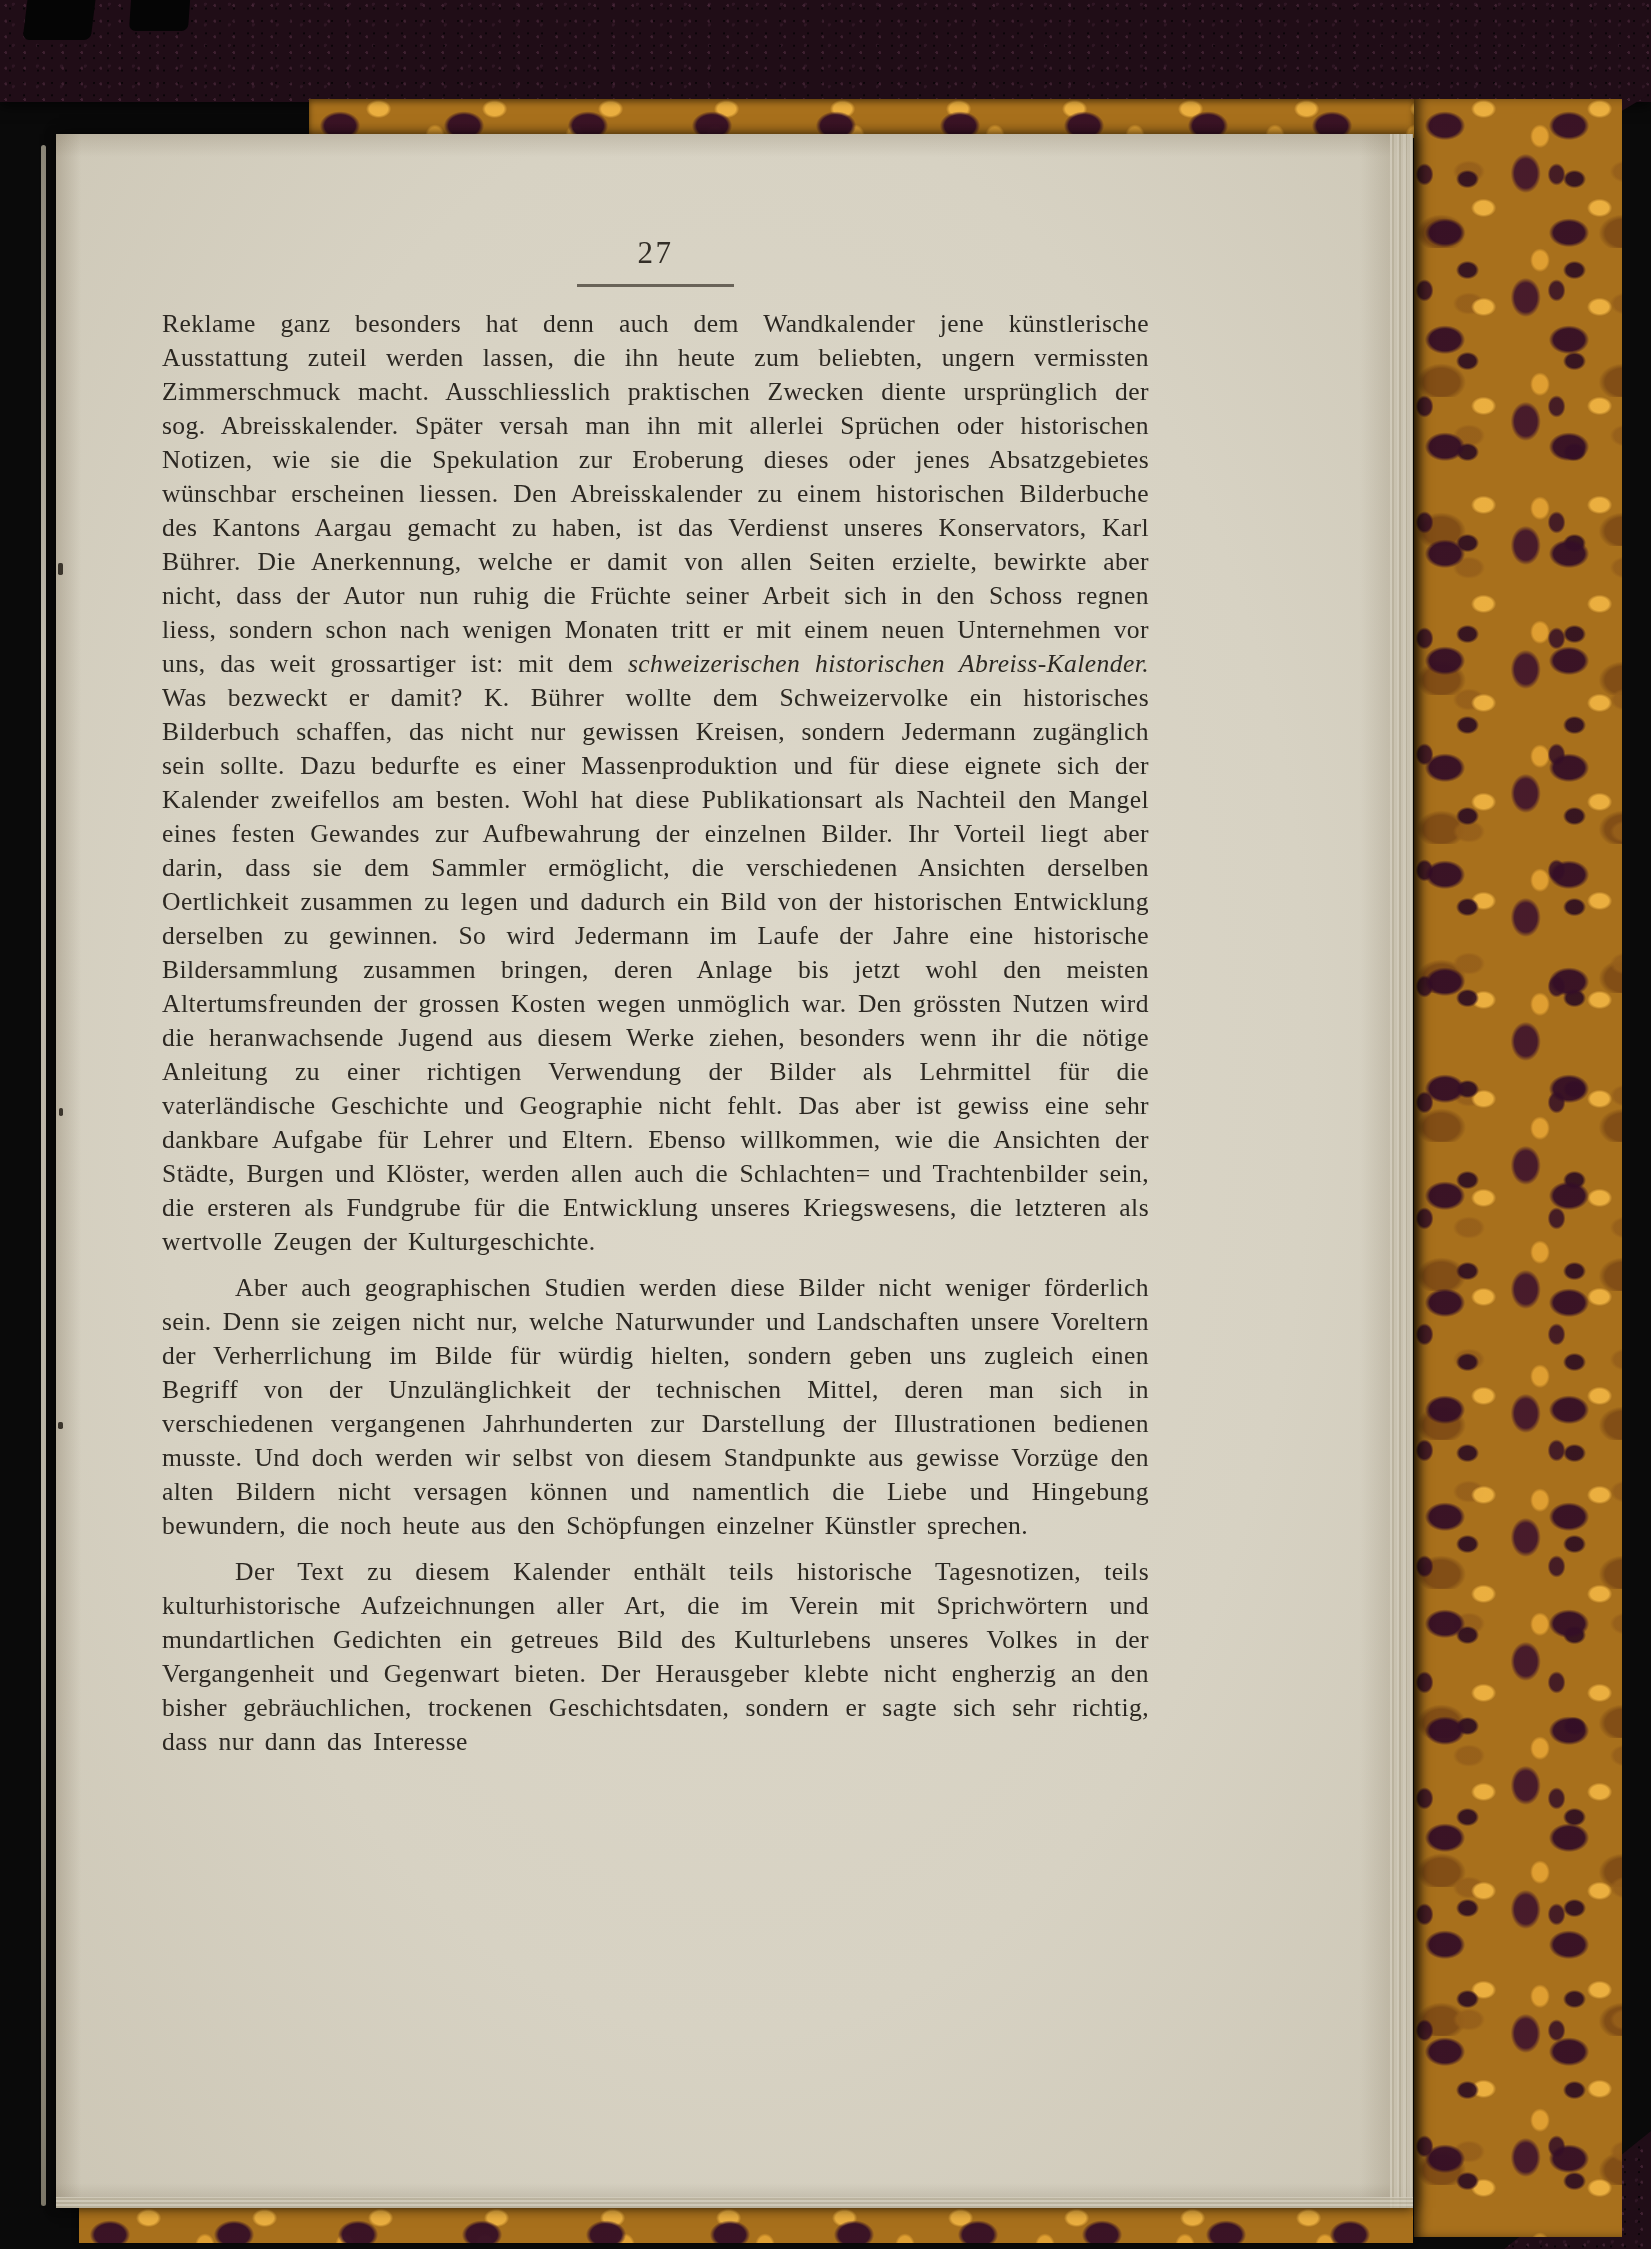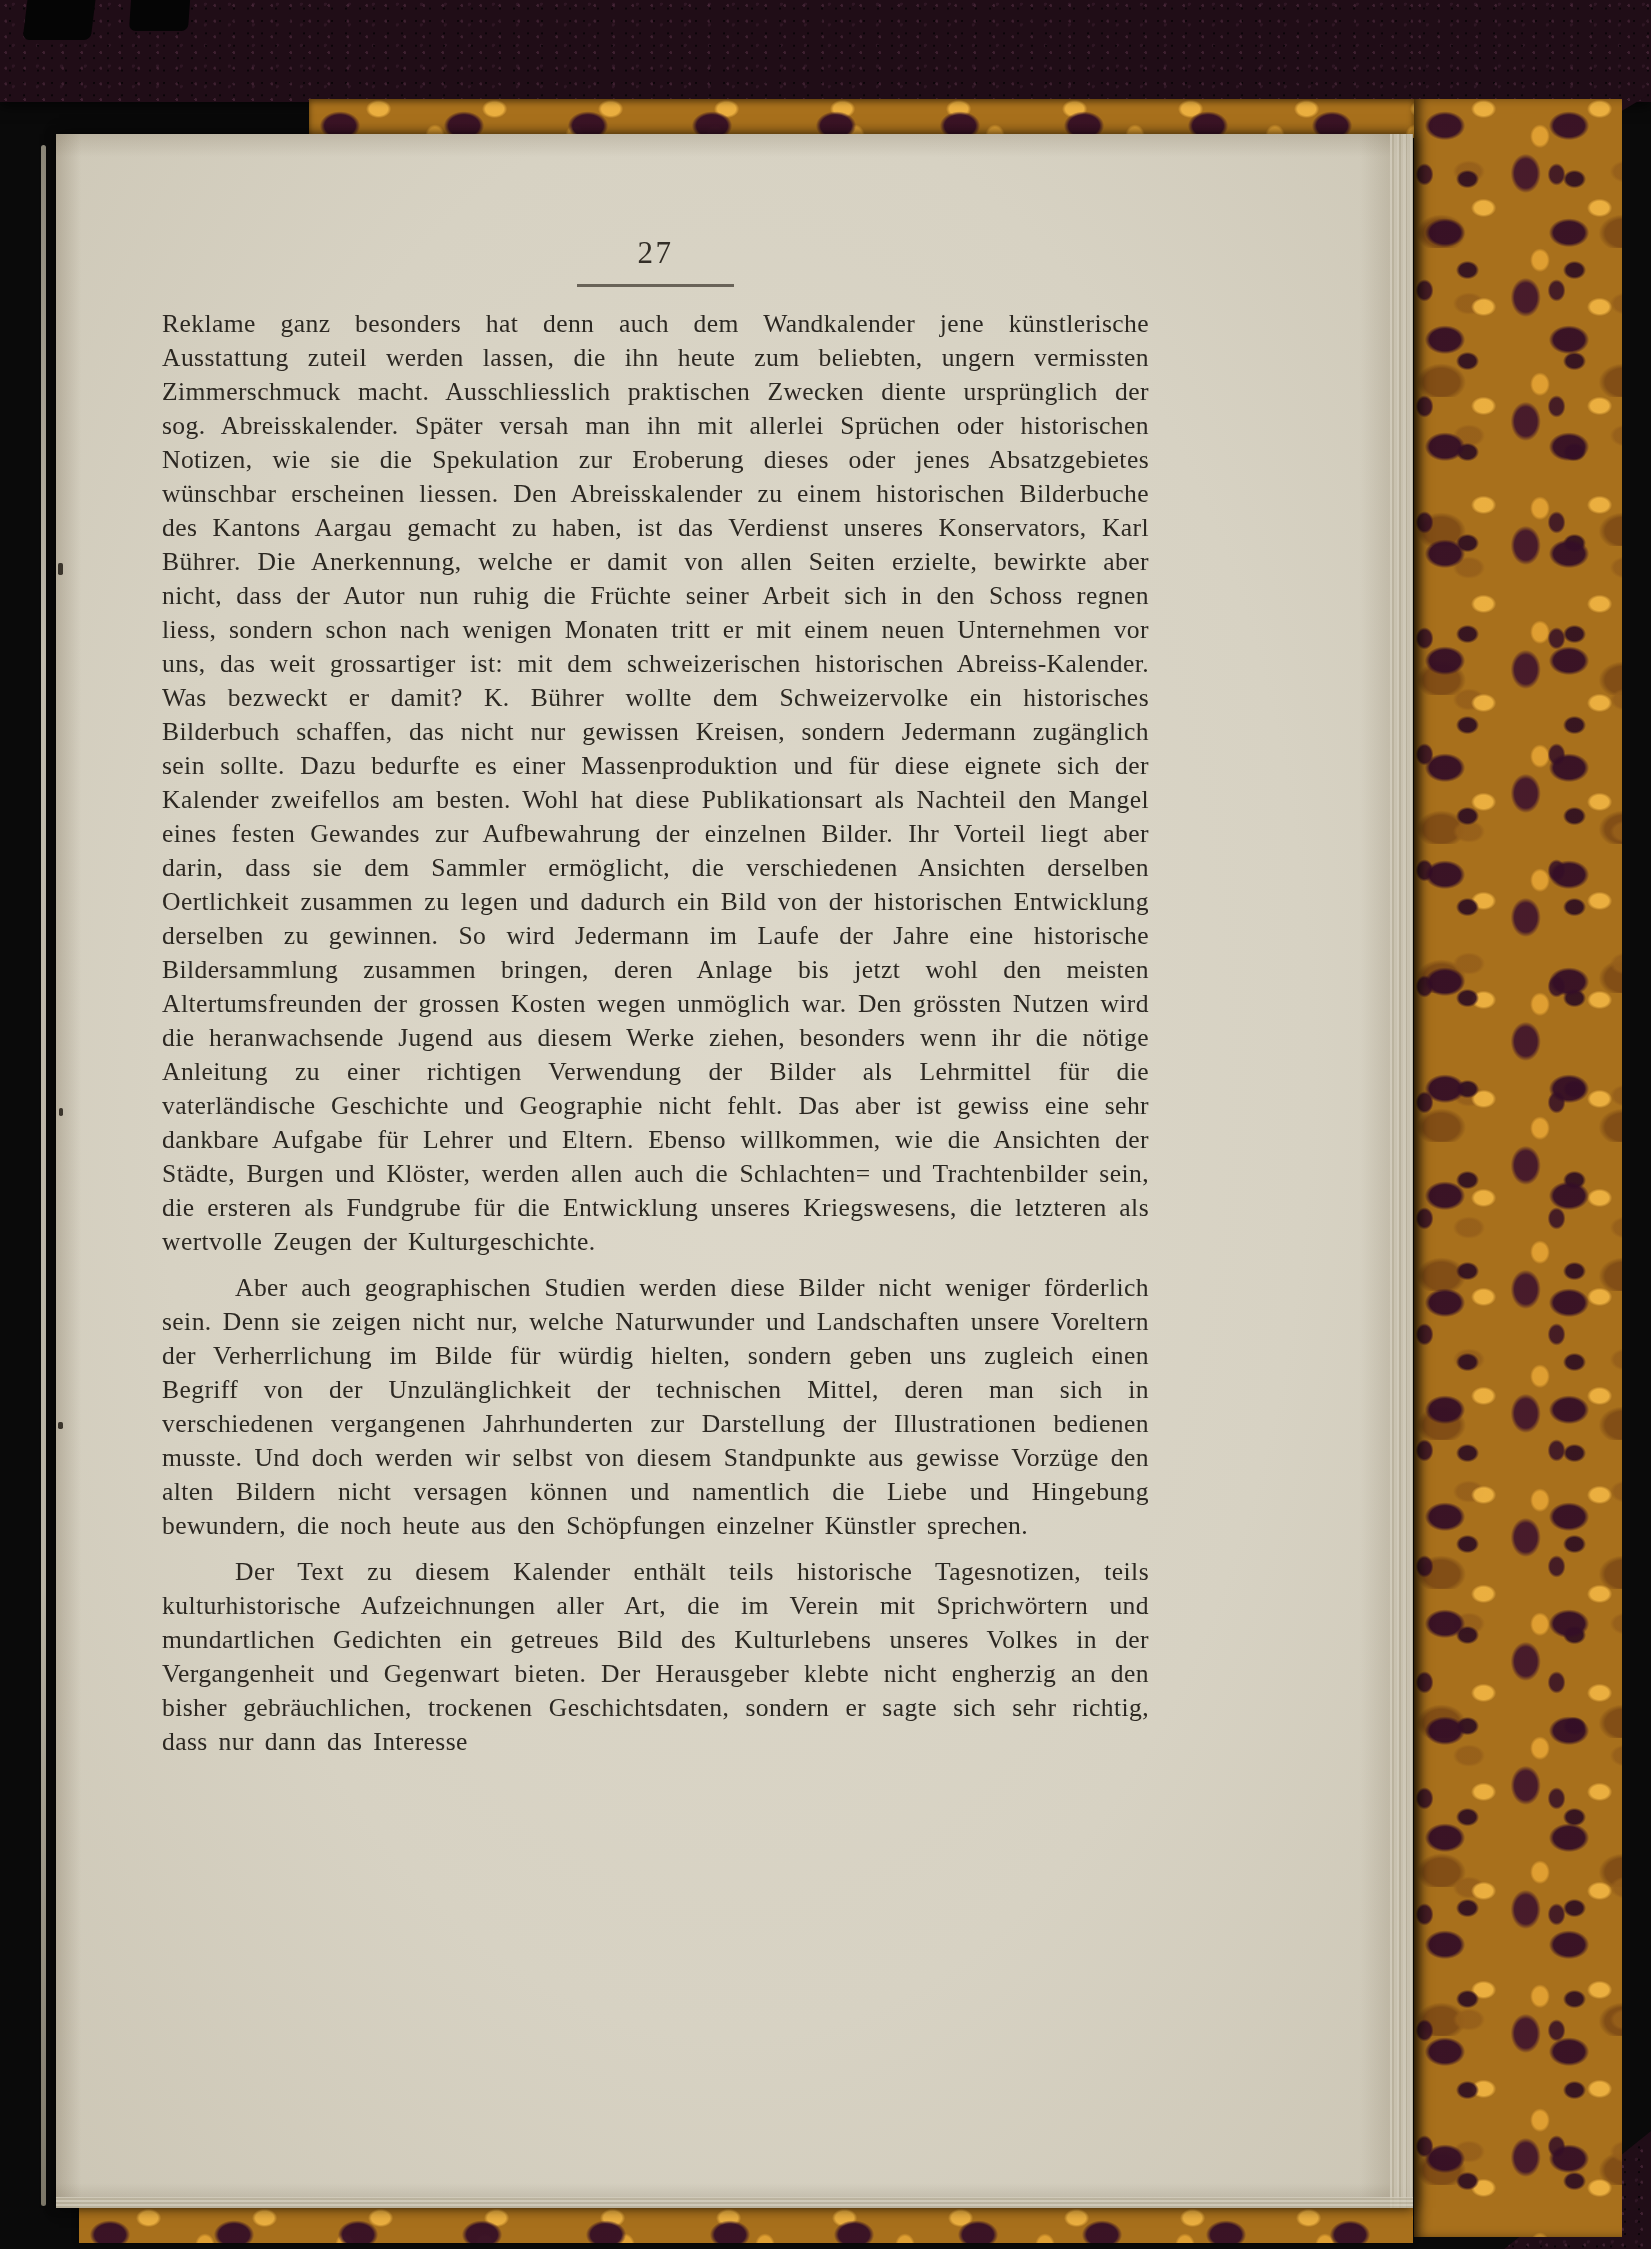--- a/index.html
+++ b/index.html
@@ -90,21 +90,21 @@
 
   .text-block{
     position:absolute;left:106px;top:173px;width:987px;
     font-size:25.6px;line-height:34px;
     letter-spacing:0.4px;word-spacing:4.1px;
     text-align:justify;color:#2c2822;
     hyphens:auto;
   }
   .para{margin:0;}
   .para.indent{text-indent:73px;margin-top:12px;}
-  .italic{}
+  .italic{font-style:italic;}
 </style>
 </head>
 <body>
 
 <div class="scene">
 
   <div class="leather leather-top"></div>
   <div class="leather corner-tr"></div>
   <div class="leather corner-br"></div>
 

